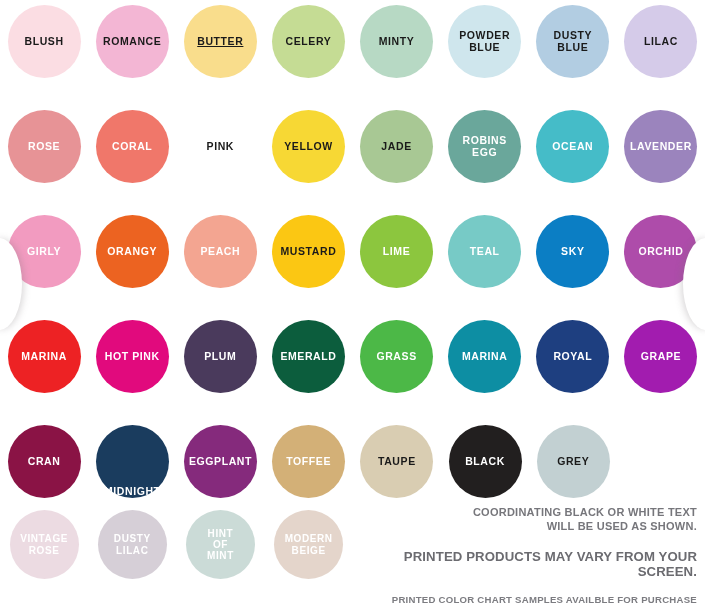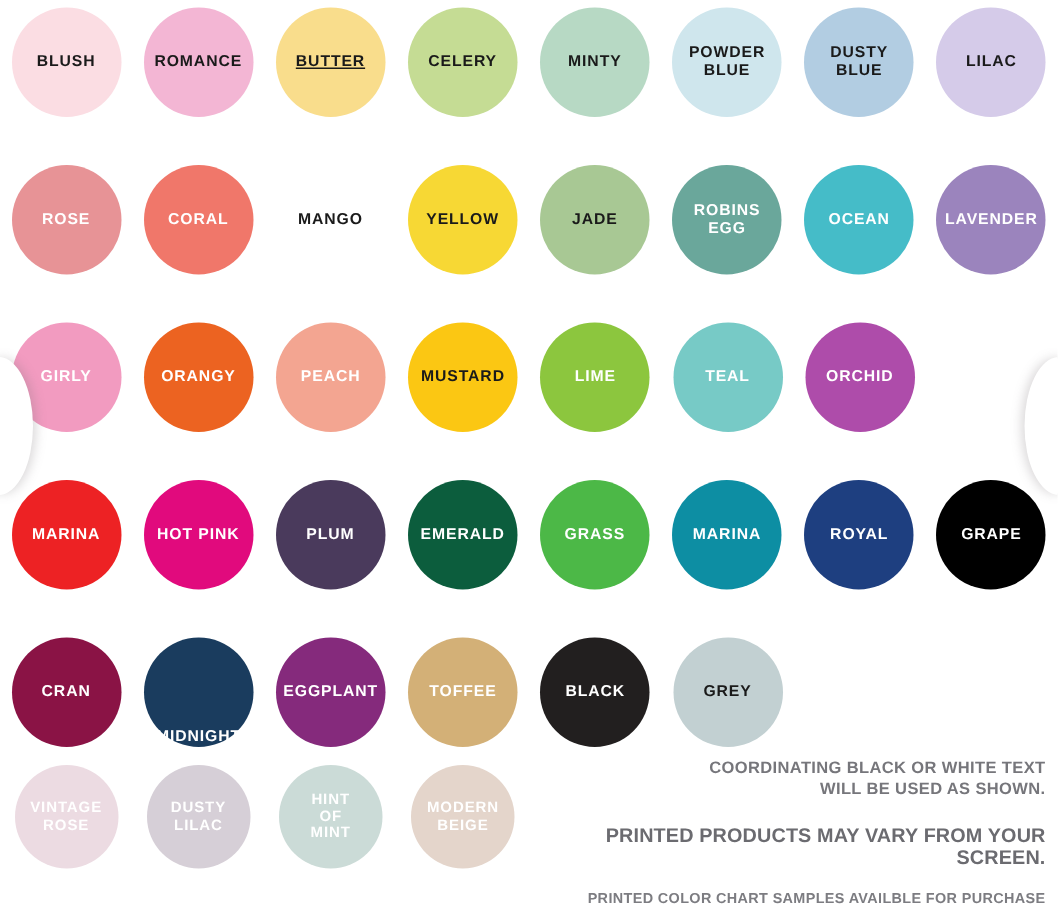--- a/index.html
+++ b/index.html
@@ -185,21 +185,21 @@
             <span class="swatch-label">ROSE</span>
           </div>
         </div>
         <div class="cell">
           <div class="swatch" title="CORAL" style="background: rgb(240, 119, 106); color: rgb(255, 255, 255);">
             <span class="swatch-label">CORAL</span>
           </div>
         </div>
         <div class="cell">
           <div class="swatch" title="MANGO" style="color: rgb(26, 26, 26);">
-            <span class="swatch-label">MANGO</span>
+            <span class="swatch-label">PINK</span>
           </div>
         </div>
         <div class="cell">
           <div class="swatch" title="YELLOW" style="background: rgb(247, 216, 52); color: rgb(26, 26, 26);">
             <span class="swatch-label">YELLOW</span>
           </div>
         </div>
         <div class="cell">
           <div class="swatch" title="JADE" style="background: rgb(168, 200, 148); color: rgb(26, 26, 26);">
             <span class="swatch-label">JADE</span>
@@ -247,20 +247,25 @@
           <div class="swatch" title="LIME" style="background: rgb(140, 198, 62); color: rgb(255, 255, 255);">
             <span class="swatch-label">LIME</span>
           </div>
         </div>
         <div class="cell">
           <div class="swatch" title="TEAL" style="background: rgb(119, 202, 198); color: rgb(255, 255, 255);">
             <span class="swatch-label">TEAL</span>
           </div>
         </div>
         <div class="cell">
+          <div class="swatch" title="SKY" style="background: rgb(11, 126, 196); color: rgb(255, 255, 255);">
+            <span class="swatch-label">SKY</span>
+          </div>
+        </div>
+        <div class="cell">
           <div class="swatch" title="ORCHID" style="background: rgb(174, 76, 170); color: rgb(255, 255, 255);">
             <span class="swatch-label">ORCHID</span>
           </div>
         </div>
       </div>
       <div class="row" style="top: 320px;">
         <div class="cell">
           <div class="swatch" title="APPLE" style="background: rgb(237, 34, 36); color: rgb(255, 255, 255);">
             <span class="swatch-label">MARINA</span>
           </div>
@@ -289,21 +294,21 @@
           <div class="swatch" title="MARINA" style="background: rgb(13, 142, 163); color: rgb(255, 255, 255);">
             <span class="swatch-label">MARINA</span>
           </div>
         </div>
         <div class="cell">
           <div class="swatch" title="ROYAL" style="background: rgb(30, 63, 128); color: rgb(255, 255, 255);">
             <span class="swatch-label">ROYAL</span>
           </div>
         </div>
         <div class="cell">
-          <div class="swatch" title="GRAPE" style="background: #000000; color: rgb(255, 255, 255);">
+          <div class="swatch" title="GRAPE" style="background: #a21caf; color: rgb(255, 255, 255);">
             <span class="swatch-label">GRAPE</span>
           </div>
         </div>
       </div>
       <div class="row" style="top: 425px;">
         <div class="cell">
           <div class="swatch" title="CRAN" style="background: rgb(138, 19, 69); color: rgb(255, 255, 255);">
             <span class="swatch-label">CRAN</span>
           </div>
         </div>
@@ -313,20 +318,25 @@
           </div>
         </div>
         <div class="cell">
           <div class="swatch" title="EGGPLANT" style="background: rgb(133, 42, 124); color: rgb(255, 255, 255);">
             <span class="swatch-label">EGGPLANT</span>
           </div>
         </div>
         <div class="cell">
           <div class="swatch" title="TOFFEE" style="background: rgb(211, 176, 119); color: rgb(255, 255, 255);">
             <span class="swatch-label">TOFFEE</span>
+          </div>
+        </div>
+        <div class="cell">
+          <div class="swatch" title="TAUPE" style="background: rgb(217, 205, 178); color: rgb(26, 26, 26);">
+            <span class="swatch-label">TAUPE</span>
           </div>
         </div>
         <div class="cell">
           <div class="swatch" title="BLACK" style="background: rgb(34, 31, 31); color: rgb(255, 255, 255);">
             <span class="swatch-label">BLACK</span>
           </div>
         </div>
         <div class="cell">
           <div class="swatch" title="GREY" style="background: rgb(194, 208, 210); color: rgb(26, 26, 26);">
             <span class="swatch-label">GREY</span>

